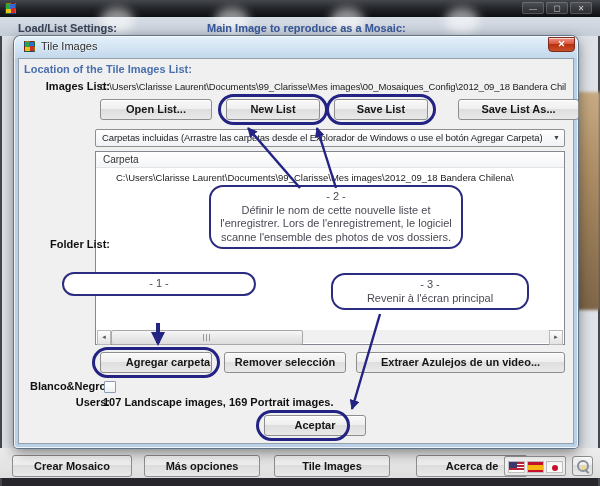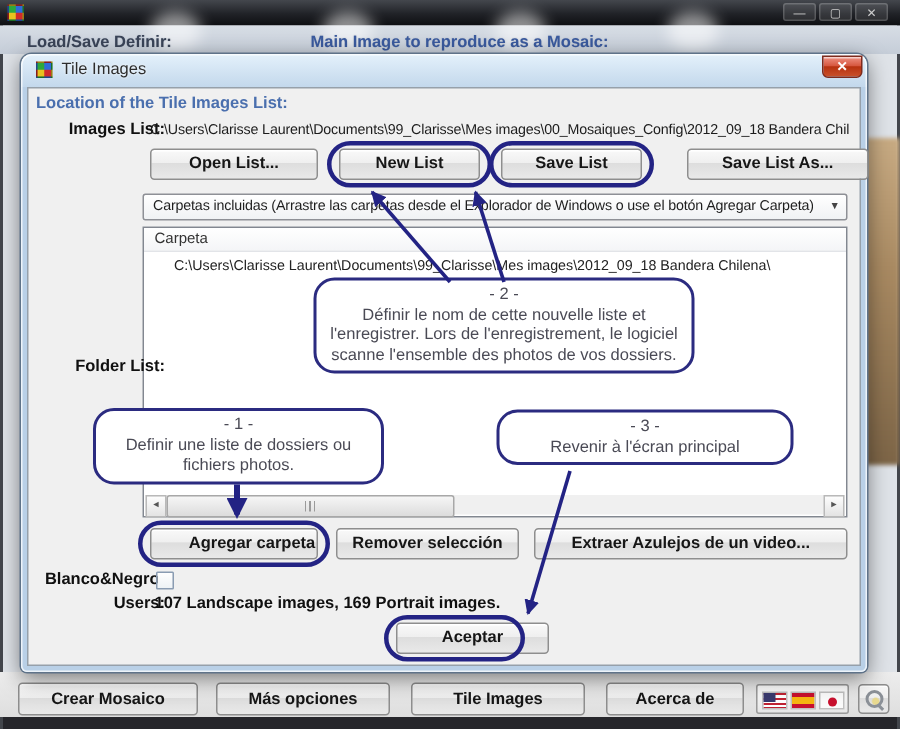--- a/index.html
+++ b/index.html
@@ -107,29 +107,29 @@
     <div class="abs wbtn" style="left:522px;">—</div>
     <div class="abs wbtn" style="left:546px;">▢</div>
     <div class="abs wbtn" style="left:570px;">✕</div>
   </div>
 
   <div class="abs subheader"></div>
   <div class="abs blob" style="left:100px;top:8px;width:34px;height:26px;"></div>
   <div class="abs blob" style="left:215px;top:8px;width:34px;height:26px;"></div>
   <div class="abs blob" style="left:330px;top:8px;width:34px;height:26px;"></div>
   <div class="abs blob" style="left:445px;top:8px;width:34px;height:26px;"></div>
-  <div class="abs bg-label1">Load/Save Definir:</div>
+  <div class="abs bg-label1">Load/List Settings:</div>
   <div class="abs bg-label2">Main Image to reproduce as a Mosaic:</div>
   <div class="abs photo-strip"></div>
 
   <div class="abs bottombar"></div>
   <div class="abs btn tb-btn" style="left:12px;width:120px;">Crear Mosaico</div>
   <div class="abs btn tb-btn" style="left:144px;width:116px;">Más opciones</div>
   <div class="abs btn tb-btn" style="left:274px;width:116px;">Tile Images</div>
-  <div class="abs btn tb-btn" style="left:404px;width:92px;">Acerca de</div>
+  <div class="abs btn tb-btn" style="left:416px;width:112px;">Acerca de</div>
   <div class="abs flags-panel">
     <div class="flag flag-us"></div>
     <div class="flag flag-es"></div>
     <div class="flag flag-jp"></div>
   </div>
   <div class="abs btn mag-btn">
     <span class="mag-lens"></span>
     <span class="mag-handle"></span>
   </div>
 
@@ -180,21 +180,20 @@
 
     <div class="abs col-label" style="top:360px;">Users:</div>
     <div class="abs estado-value">107 Landscape images, 169 Portrait images.</div>
 
     <div class="abs btn aceptar">Aceptar</div>
     <div class="abs annot-ring" style="left:242px;top:374px;width:94px;height:31px;"></div>
   </div>
 
   <div class="callout" style="left:62px;top:272px;width:176px;">
     <span class="num">- 1 -</span>
-    <span>Definir une liste de dossiers ou fichiers photos.</span>
   </div>
   <div class="callout" style="left:209px;top:185px;width:236px;">
     <span class="num">- 2 -</span>
     <span>Définir le nom de cette nouvelle liste et l'enregistrer. Lors de l'enregistrement, le logiciel scanne l'ensemble des photos de vos dossiers.</span>
   </div>
   <div class="callout" style="left:331px;top:273px;width:180px;">
     <span class="num">- 3 -</span>
     <span>Revenir à l'écran principal</span>
   </div>
 

